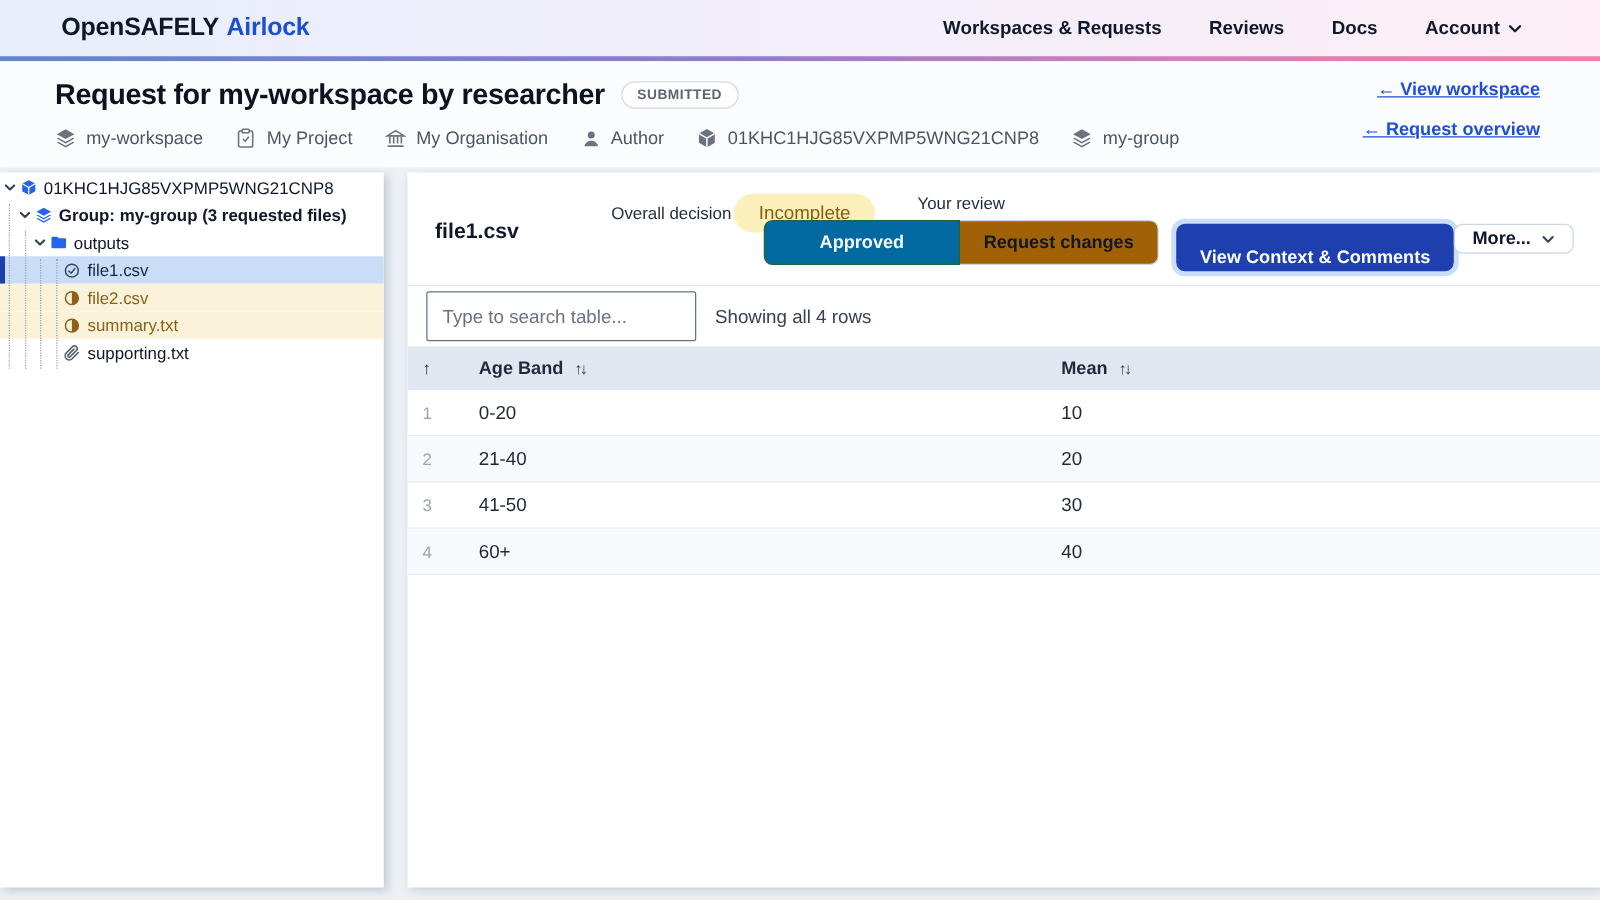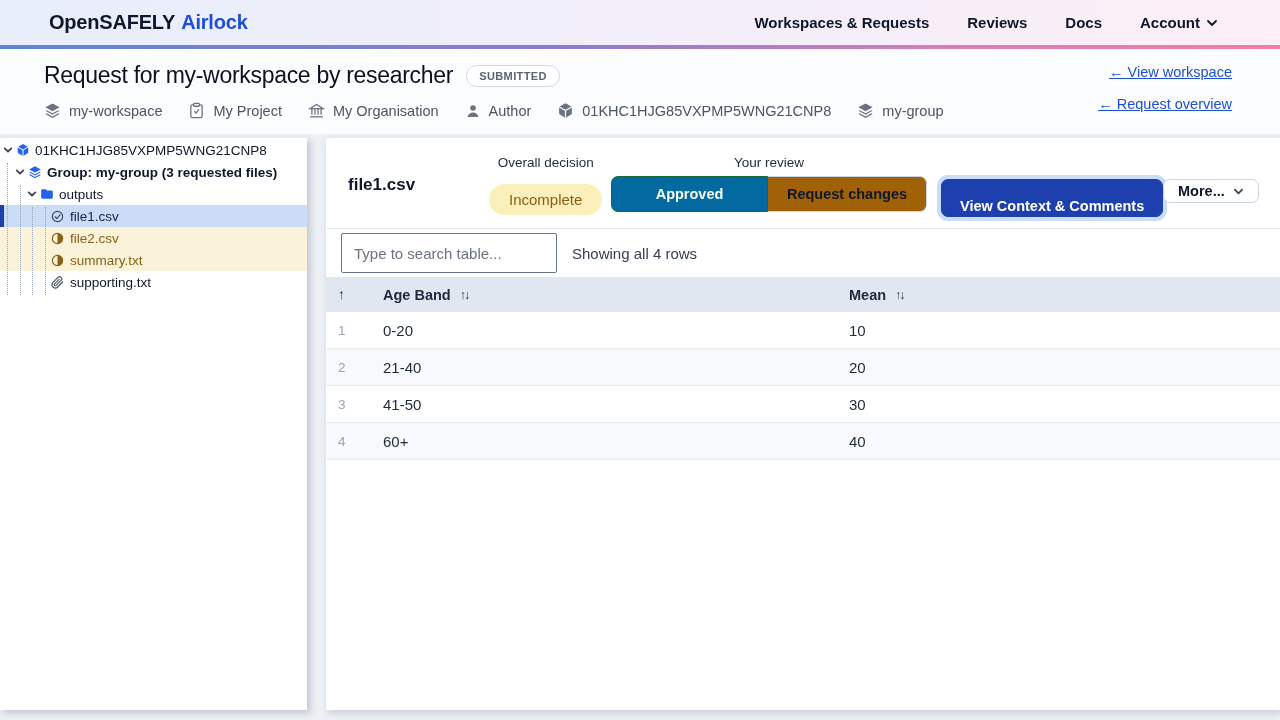--- a/index.html
+++ b/index.html
@@ -29,27 +29,27 @@
   }
 
   
   .page-header {
     background: #fbfcfe;
     height: 85px;
     padding: 13px 48px 0 44px;
     position: relative;
   }
   .title-row { display: flex; align-items: center; gap: 13px; }
-  .page-title { font-size: 23px; font-weight: 400; color: #0b1220; letter-spacing: -0.3px; }
+  .page-title { font-size: 23px; font-weight: 700; color: #0b1220; letter-spacing: -0.3px; }
   .status-badge {
     background: #fff; border: 1px solid #d3d9e2; border-radius: 999px;
     padding: 4px 12px; font-size: 11px; font-weight: 700; color: #5b6472; letter-spacing: .4px;
   }
   .header-links { position: absolute; right: 48px; top: 15px; display: flex; flex-direction: column; align-items: flex-end; gap: 16px; }
-  .header-link { color: #1d4ed8; font-weight: 400; font-size: 14.5px; text-decoration: underline; cursor: pointer; }
+  .header-link { color: #1d4ed8; font-weight: 700; font-size: 14.5px; text-decoration: underline; cursor: pointer; }
   .meta-row { margin-top: 13px; display: flex; align-items: center; gap: 26px; }
   .meta-item { display: flex; align-items: center; gap: 8px; color: #4b5563; font-size: 14.5px; }
   .meta-item svg { color: #6b7280; }
 
   
   .content { position: absolute; top: 138px; left: 0; right: 0; bottom: 0; }
 
   
   .sidebar {
     position: absolute; left: 0; top: 0; width: 307px; height: 572px;
@@ -71,21 +71,21 @@
   .row-plain { color: #111827; }
   .guide { position: absolute; width: 0; border-left: 1px dotted #9aa6b5; pointer-events: none; }
 
   
   .main-panel {
     position: absolute; left: 326px; top: 0; width: 954px; height: 572px;
     background: #fff; box-shadow: 2px 3px 7px rgba(100,116,139,.28);
   }
   .file-header { position: relative; height: 90px; }
   .file-title { position: absolute; left: 22px; top: 37px; font-size: 17px; font-weight: 700; color: #0f172a; }
-  .decision-group { position: absolute; left: 163px; top: 17px; display: flex; flex-direction: column; align-items: center; gap: 14px; }
+  .decision-group { position: absolute; left: 163px; top: 17px; display: flex; align-items: center; gap: 2px; }
   .group-label { font-size: 13.5px; color: #1f2937; }
   .decision-pill {
     background: #fbf0bb; color: #8a5c10; border-radius: 17px;
     padding: 7px 20px; font-size: 15px; font-weight: 500;
   }
   .review-group { position: absolute; left: 285px; top: 17px; display: flex; flex-direction: column; align-items: center; gap: 6px; }
   .btn-pair { display: flex; }
   .btn-approved {
     width: 157px; height: 36px; background: #0369a1; border: 1px solid #186937;
     border-radius: 7px 0 0 7px; color: #f6fbf2; font-weight: 700; font-size: 14.5px;

